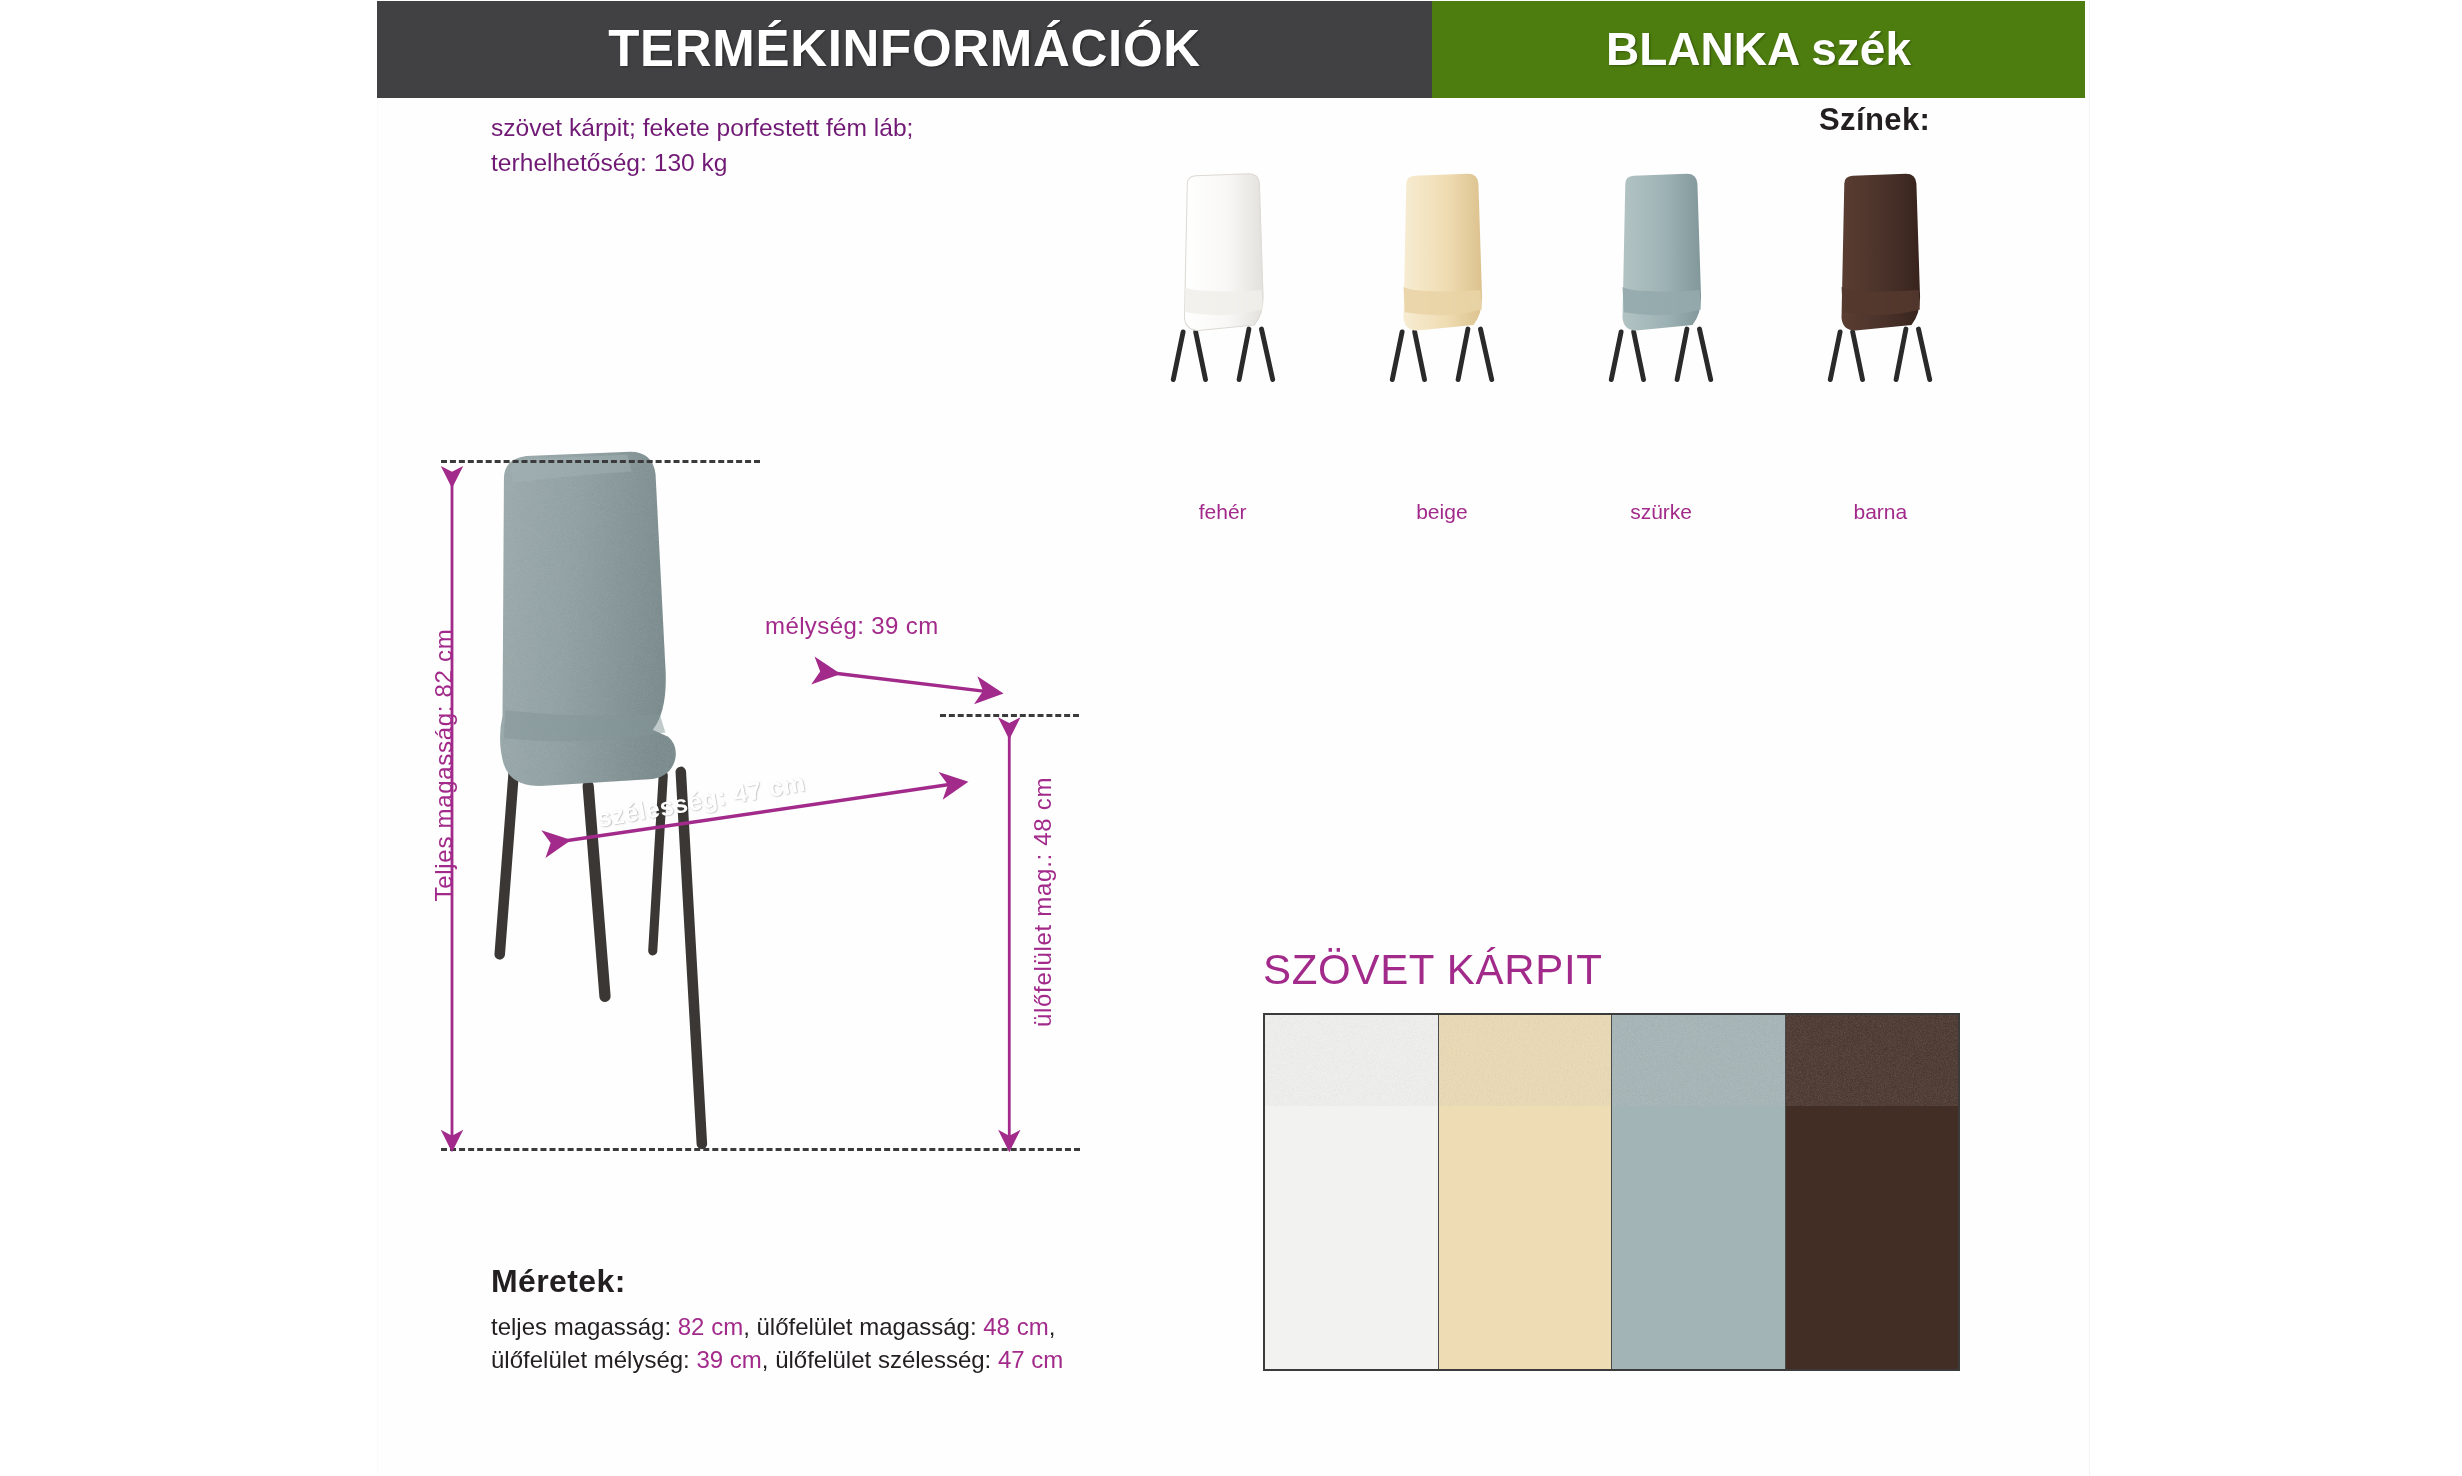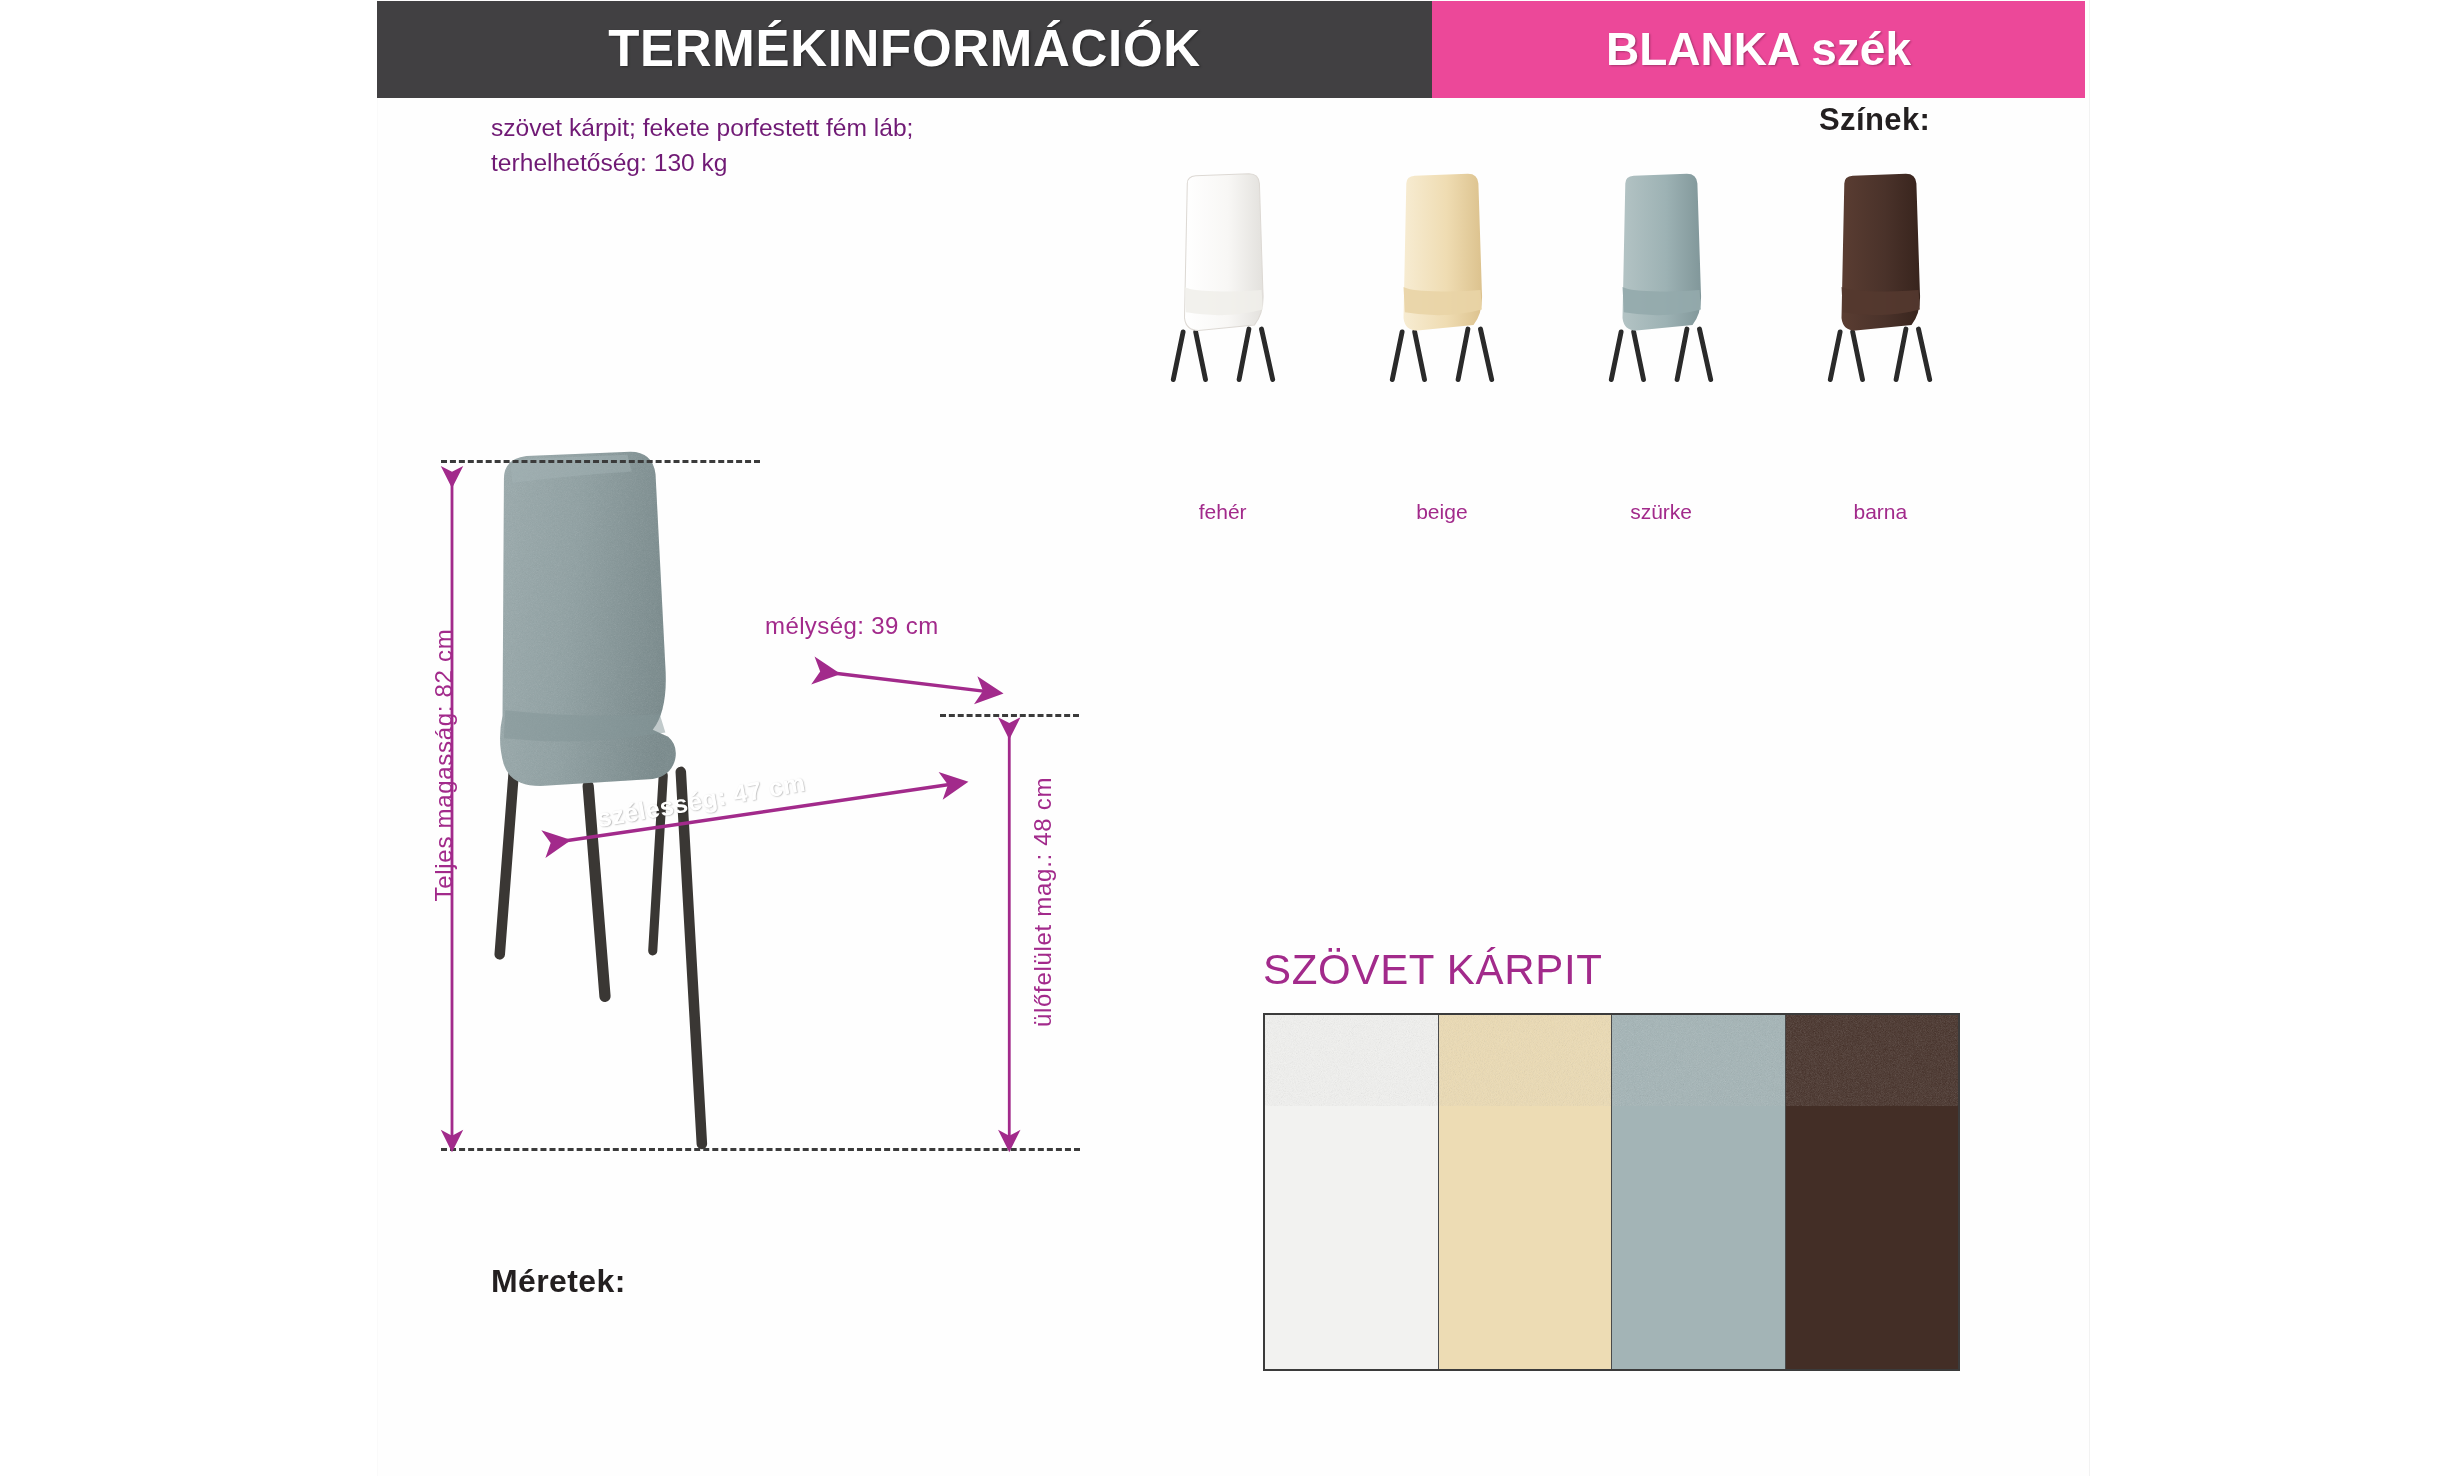--- a/index.html
+++ b/index.html
@@ -41,21 +41,21 @@
   #header-title-text {
     color: #ffffff;
     font-size: 51px;
     font-weight: 700;
     letter-spacing: 0.7px;
     line-height: 1;
     text-shadow: 1.4px 1.4px 2.1px rgba(0,0,0,0.35);
     transform: translateY(-1.4px);
   }
   #header-product-block {
-    background: #ec4899;
+    background: #4d7c0f;
     flex: 1;
     display: flex;
     align-items: center;
     justify-content: center;
   }
   #header-product-text {
     color: #ffffff;
     font-size: 46px;
     font-weight: 700;
     line-height: 1;
@@ -363,20 +363,24 @@
   </svg>
 
   <div class="dim-label" id="label-height">Teljes magasság: 82 cm</div>
   <div class="dim-label" id="label-seat-height">ülőfelület mag.: 48 cm</div>
   <div class="dim-label" id="label-depth">mélység: 39 cm</div>
   <div class="dim-label" id="label-width">szélesség:  47 cm</div>
 </div>
 
 <div id="measurements-block">
   <div id="measurements-title">Méretek:</div>
+  <div id="measurements-lines">
+    <div><span>teljes magasság: </span><span class="meas-val">82 cm</span><span>, ülőfelület magasság: </span><span class="meas-val">48 cm</span><span>,</span></div>
+    <div><span>ülőfelület mélység: </span><span class="meas-val">39 cm</span><span>, ülőfelület szélesség: </span><span class="meas-val">47 cm</span></div>
+  </div>
 </div>
 
 <div id="fabric-heading">SZÖVET KÁRPIT</div>
 
 <div id="fabric-swatches">
   <div class="fabric-swatch" style="background:#f2f2f0">
     <svg class="tex" viewBox="0 0 300 150" width="211" height="105">
         <filter id="t1">
           <feTurbulence type="fractalNoise" baseFrequency="0.75" numOctaves="5"></feTurbulence>
           <feColorMatrix type="saturate" values="0"></feColorMatrix>

